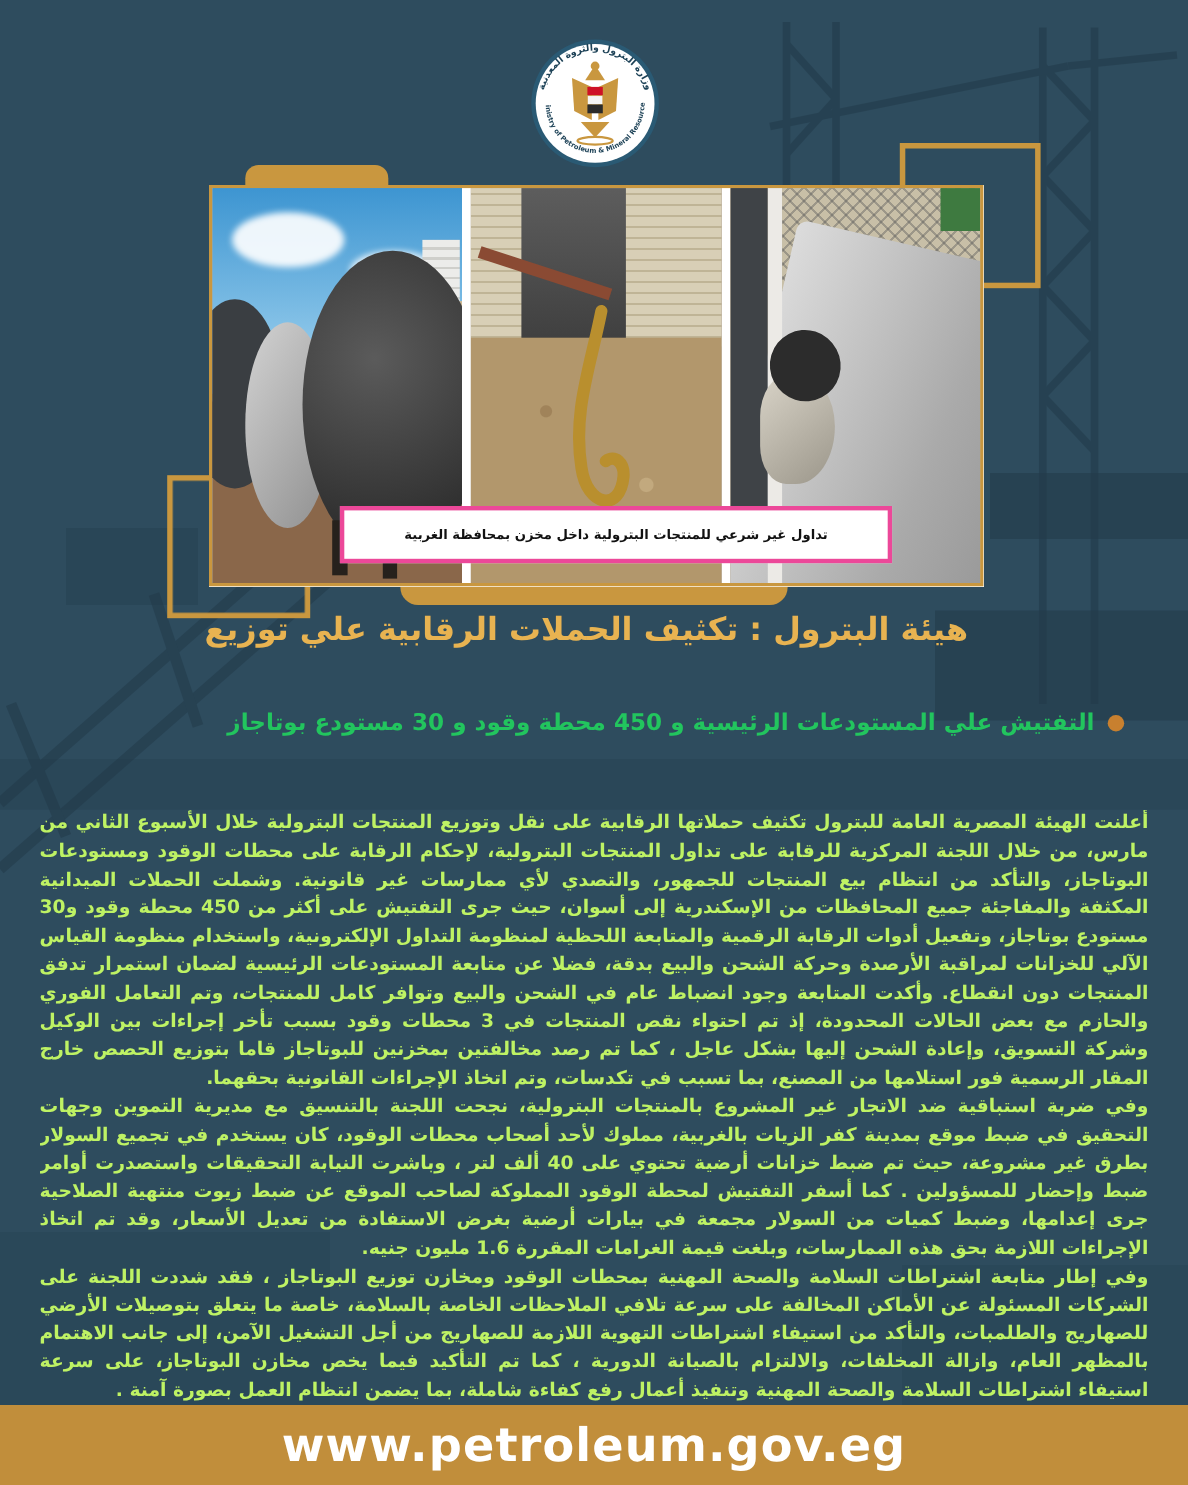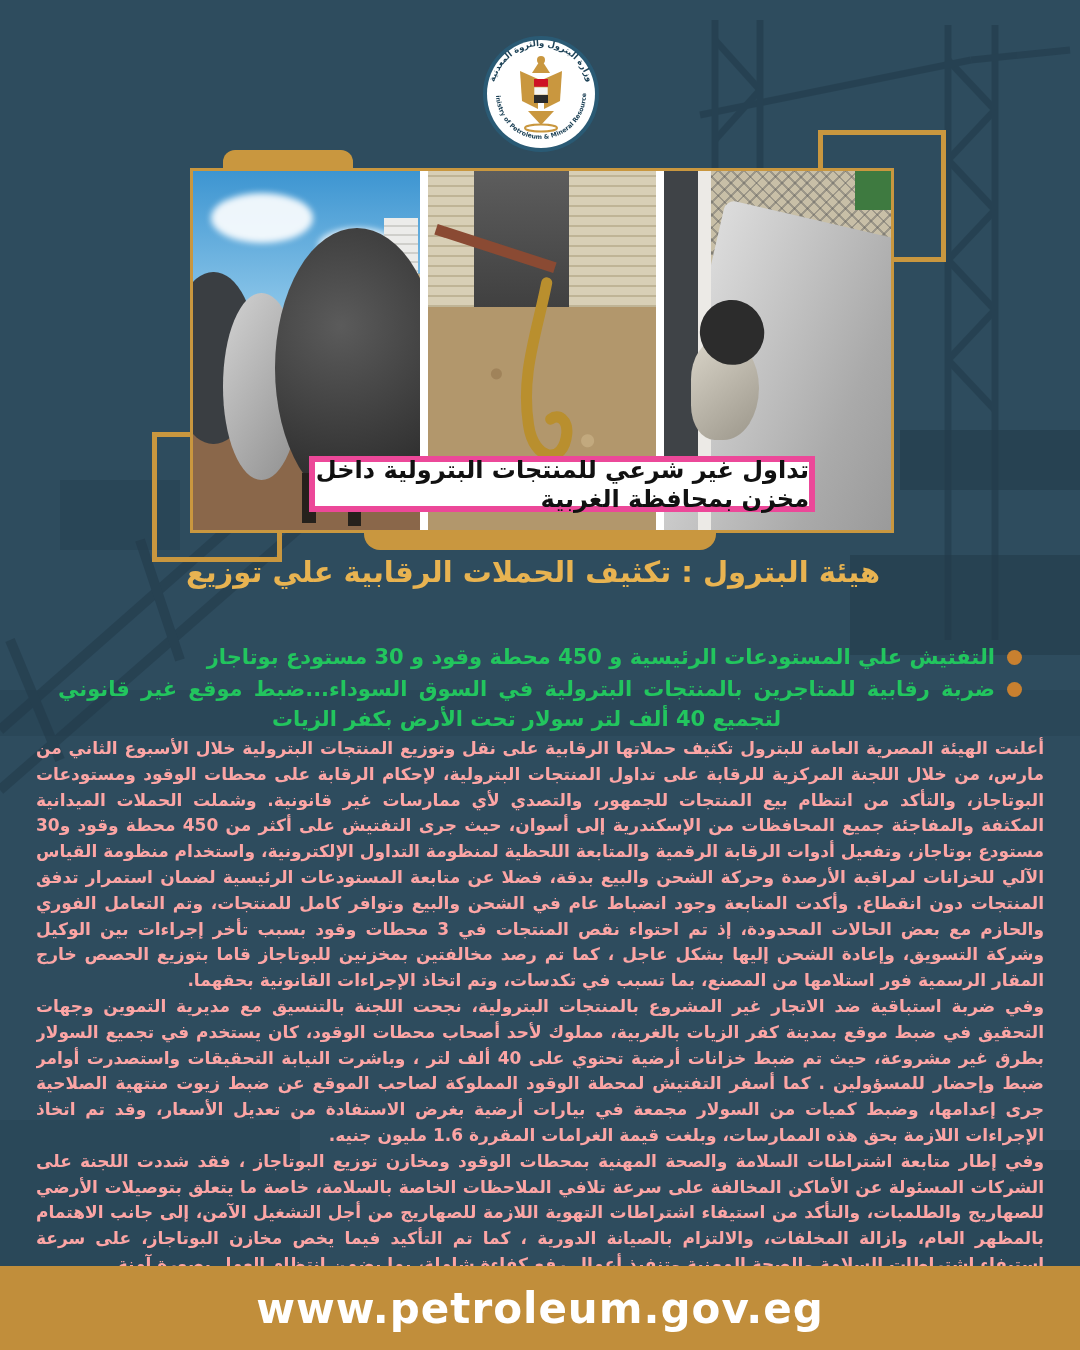--- a/index.html
+++ b/index.html
@@ -63,23 +63,23 @@
   .p3-green{right:0;top:0;width:16%;height:11%;background:#3e7a40;}
   .p3-tank{left:8%;top:16%;width:130%;height:100%;border-radius:10px;
     background:linear-gradient(100deg,#dcdcdc,#aaaaaa 55%,#8d8d8d);transform:rotate(13deg);}
   .p3-opening{left:16%;top:36%;width:28%;height:18%;border-radius:50%;
     background:#2c2c2c;transform:rotate(-28deg);}
   .p3-cloth{left:12%;top:47%;width:30%;height:28%;border-radius:45% 55% 60% 40%;
     background:linear-gradient(140deg,#d9d4c8,#9b968a);}
   
   .caption{
     position:absolute; left:116px; bottom:18px; width:494px; height:44px;
-    background:#ffffff; border:6px solid #ec4899;
+    background:#ffffff; border:4px solid #ec4899;
     display:flex; align-items:center; justify-content:center;
-    font-weight:bold; font-size:24px; color:#111; direction:rtl;
+    font-weight:bold; font-size:12px; color:#111; direction:rtl;
     font-family:"DejaVu Serif","DejaVu Sans",serif;
   }
   
   .headline{
     position:absolute; left:26px; right:40px; top:552px; z-index:2;
     text-align:center; direction:rtl;
     color:#e8b351; font-weight:bold; font-size:29px; line-height:40px;
   }
   
   .bullets{position:absolute; right:58px; left:58px; top:642px; z-index:2;
@@ -90,26 +90,26 @@
   }
   .bullets li::before{
     content:""; position:absolute; right:0; top:8px; width:15px; height:15px;
     border-radius:50%; background:#c8802f;
   }
   .bullets li.center-last{text-align:justify; text-align-last:center;}
   
   .body-text{
     position:absolute; left:36px; right:36px; top:736px; height:542px; overflow:hidden; z-index:2;
     direction:rtl; text-align:justify;
-    color:#fca5a5; font-weight:bold; font-size:17px; line-height:25.8px;
+    color:#bef264; font-weight:bold; font-size:17px; line-height:25.8px;
   }
   .body-text p{margin:0;}
   
   .footer{
-    position:absolute; left:0; right:0; bottom:0; height:84px; background:#c18e3b; z-index:3;
+    position:absolute; left:0; right:0; bottom:0; height:73px; background:#c18e3b; z-index:3;
     display:flex; align-items:center; justify-content:center;
   }
   .footer .url{color:#ffffff; font-weight:bold; font-size:42px; letter-spacing:1px; direction:ltr;}
 </style>
 </head>
 <body>
 
 <div class="poster">
 
   <svg class="bg-svg" width="1080" height="1350" viewBox="0 0 1080 1350" xmlns="http://www.w3.org/2000/svg">
@@ -211,21 +211,20 @@
     </div>
     <div class="caption">تداول غير شرعي للمنتجات البترولية داخل مخزن بمحافظة الغربية</div>
   </div>
 
   <div class="headline">
     <div>هيئة البترول : تكثيف الحملات الرقابية علي توزيع</div>
   </div>
 
   <ul class="bullets">
     <li>التفتيش علي المستودعات الرئيسية و 450 محطة وقود و 30 مستودع بوتاجاز</li>
-    <li class="center-last">ضربة رقابية للمتاجرين بالمنتجات البترولية في السوق السوداء...ضبط موقع غير قانوني لتجميع 40 ألف لتر سولار تحت الأرض بكفر الزيات</li>
   </ul>
 
   <div class="body-text">
     <p>أعلنت الهيئة المصرية العامة للبترول تكثيف حملاتها الرقابية على نقل وتوزيع المنتجات البترولية خلال الأسبوع الثاني من مارس، من خلال اللجنة المركزية للرقابة على تداول المنتجات البترولية، لإحكام الرقابة على محطات الوقود ومستودعات البوتاجاز، والتأكد من انتظام بيع المنتجات للجمهور، والتصدي لأي ممارسات غير قانونية. وشملت الحملات الميدانية المكثفة والمفاجئة جميع المحافظات من الإسكندرية إلى أسوان، حيث جرى التفتيش على أكثر من 450 محطة وقود و30 مستودع بوتاجاز، وتفعيل أدوات الرقابة الرقمية والمتابعة اللحظية لمنظومة التداول الإلكترونية، واستخدام منظومة القياس الآلي للخزانات لمراقبة الأرصدة وحركة الشحن والبيع بدقة، فضلا عن متابعة المستودعات الرئيسية لضمان استمرار تدفق المنتجات دون انقطاع. وأكدت المتابعة وجود انضباط عام في الشحن والبيع وتوافر كامل للمنتجات، وتم التعامل الفوري والحازم مع بعض الحالات المحدودة، إذ تم احتواء نقص المنتجات في 3 محطات وقود بسبب تأخر إجراءات بين الوكيل وشركة التسويق، وإعادة الشحن إليها بشكل عاجل ، كما تم رصد مخالفتين بمخزنين للبوتاجاز قاما بتوزيع الحصص خارج المقار الرسمية فور استلامها من المصنع، بما تسبب في تكدسات، وتم اتخاذ الإجراءات القانونية بحقهما.</p>
     <p>وفي ضربة استباقية ضد الاتجار غير المشروع بالمنتجات البترولية، نجحت اللجنة بالتنسيق مع مديرية التموين وجهات التحقيق في ضبط موقع بمدينة كفر الزيات بالغربية، مملوك لأحد أصحاب محطات الوقود، كان يستخدم في تجميع السولار بطرق غير مشروعة، حيث تم ضبط خزانات أرضية تحتوي على 40 ألف لتر ، وباشرت النيابة التحقيقات واستصدرت أوامر ضبط وإحضار للمسؤولين . كما أسفر التفتيش لمحطة الوقود المملوكة لصاحب الموقع عن ضبط زيوت منتهية الصلاحية جرى إعدامها، وضبط كميات من السولار مجمعة في بيارات أرضية بغرض الاستفادة من تعديل الأسعار، وقد تم اتخاذ الإجراءات اللازمة بحق هذه الممارسات، وبلغت قيمة الغرامات المقررة 1.6 مليون جنيه.</p>
     <p>وفي إطار متابعة اشتراطات السلامة والصحة المهنية بمحطات الوقود ومخازن توزيع البوتاجاز ، فقد شددت اللجنة على الشركات المسئولة عن الأماكن المخالفة على سرعة تلافي الملاحظات الخاصة بالسلامة، خاصة ما يتعلق بتوصيلات الأرضي للصهاريج والطلمبات، والتأكد من استيفاء اشتراطات التهوية اللازمة للصهاريج من أجل التشغيل الآمن، إلى جانب الاهتمام بالمظهر العام، وازالة المخلفات، والالتزام بالصيانة الدورية ، كما تم التأكيد فيما يخص مخازن البوتاجاز، على سرعة استيفاء اشتراطات السلامة والصحة المهنية وتنفيذ أعمال رفع كفاءة شاملة، بما يضمن انتظام العمل بصورة آمنة .</p>
   </div>
 
   <div class="footer">
     <span class="url">www.petroleum.gov.eg</span>

